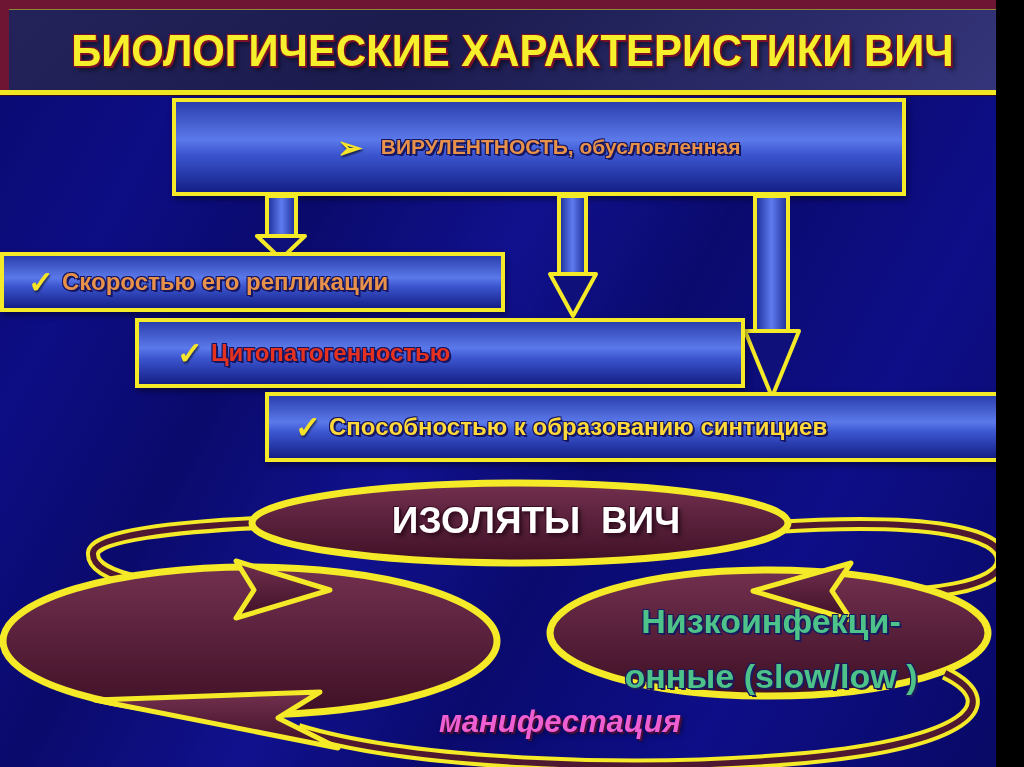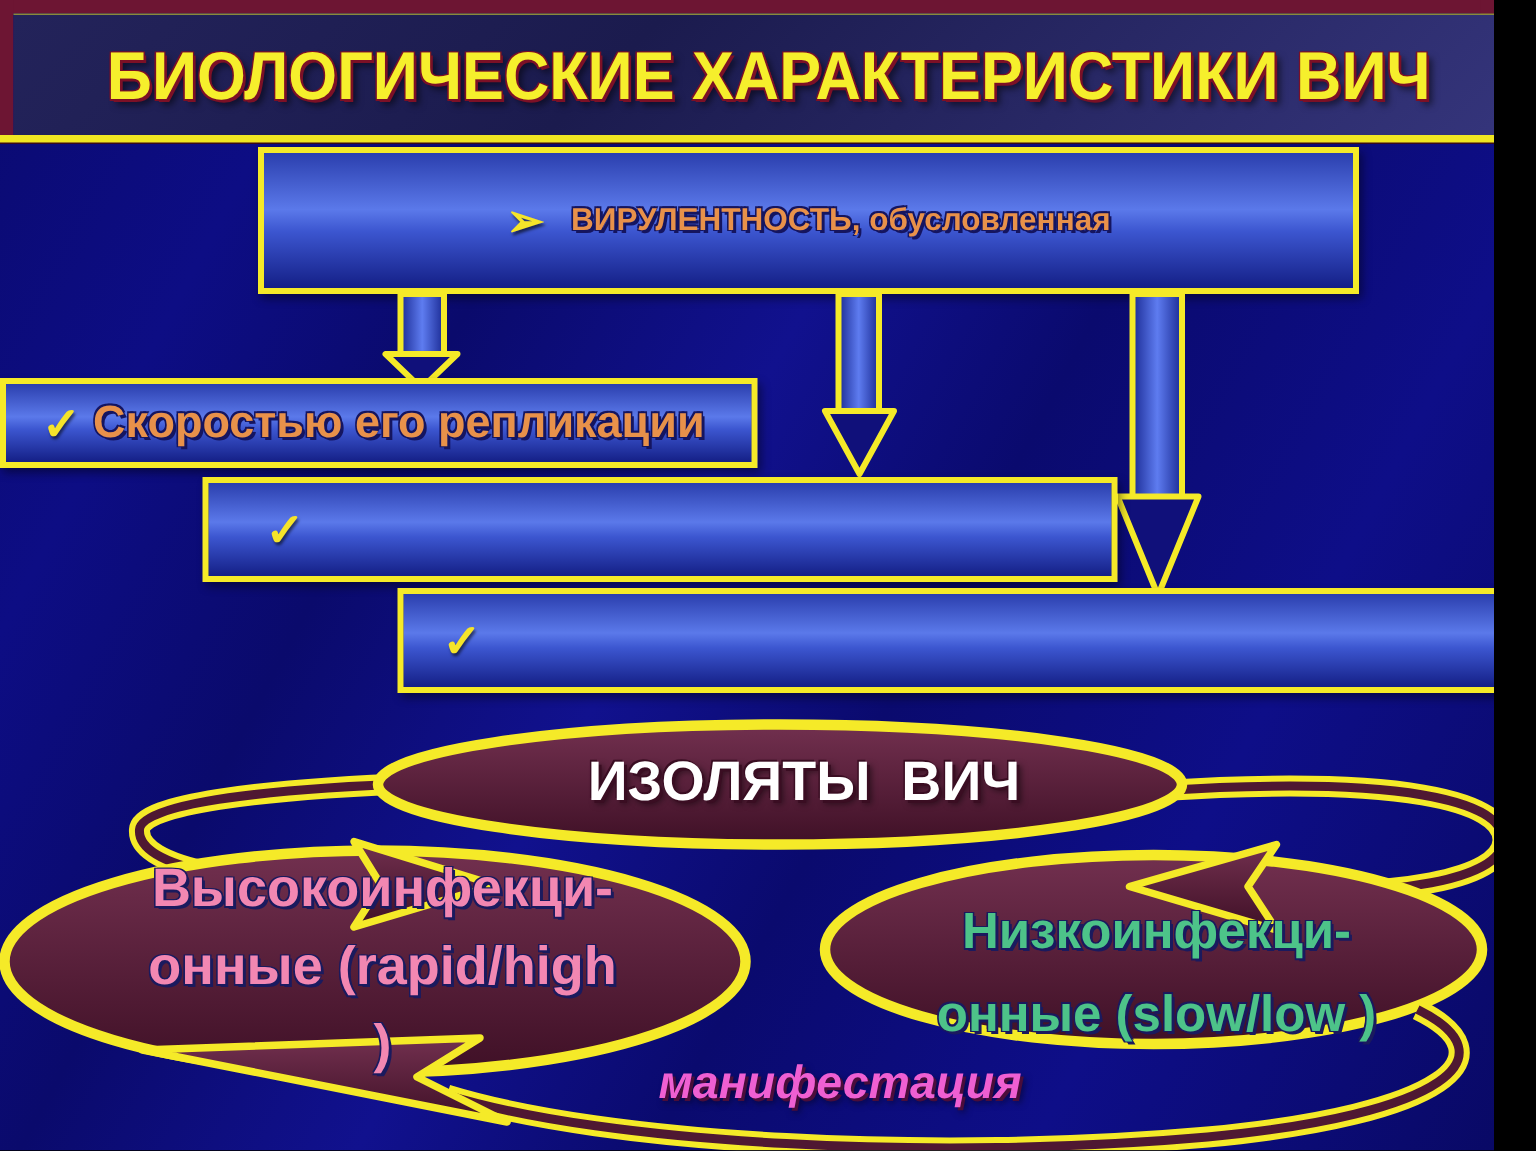--- a/index.html
+++ b/index.html
@@ -29,21 +29,21 @@
   .bluebox{
     position:absolute;border:4px solid #f5ea28;box-sizing:border-box;
     background:linear-gradient(180deg,#2b3fae 0%,#5b79ea 42%,#3c56d0 58%,#141f86 100%);
     display:flex;align-items:center;
     box-shadow:2px 3px 6px rgba(0,0,0,.45);
   }
   .virulence{left:172px;top:98px;width:734px;height:98px;justify-content:center;}
   .virulence .bullet{color:#f5e42a;font-size:30px;margin-right:18px;text-shadow:1px 2px 2px rgba(0,0,0,.6);}
   .virulence .vlabel{font-size:21px;text-shadow:2px 2px 0 #151560,-1px -1px 0 #151560,1px -1px 0 #151560,-1px 1px 0 #151560;}
   .factor .check{color:#f5e42a;font-size:31px;margin-right:8px;text-shadow:1px 2px 2px rgba(0,0,0,.55);}
-  .factor span.flabel{font-size:30px;white-space:nowrap;text-shadow:2px 2px 0 #151560,-1px -1px 0 #151560,1px -1px 0 #151560,-1px 1px 0 #151560;}
+  .factor span.flabel{font-size:24px;white-space:nowrap;text-shadow:2px 2px 0 #151560,-1px -1px 0 #151560,1px -1px 0 #151560,-1px 1px 0 #151560;}
   .f1{left:0;top:252px;width:505px;height:60px;padding-left:24px;}
   .f2{left:135px;top:318px;width:610px;height:70px;padding-left:38px;}
   .f3{left:265px;top:392px;width:757px;height:70px;padding-left:26px;}
   
   svg.layer{position:absolute;left:0;top:0;pointer-events:none;}
   
   .etext{position:absolute;text-align:center;}
   .isolates-label{left:268px;top:500px;width:536px;font-size:37px;color:#ffffff;white-space:pre;
     text-shadow:2px 2px 0 #3a0d22,-1px -1px 0 #3a0d22,3px 3px 4px rgba(0,0,0,.5);}
   .left-label{left:15px;top:566px;width:480px;font-size:36px;line-height:52px;
@@ -92,23 +92,25 @@
       <polygon points="745,331 799,331 772,397" fill="#10107a" stroke="#f5ea28" stroke-width="4" stroke-linejoin="round"></polygon>
     </g>
   </svg>
 
   <section class="bluebox factor f1">
     <span class="check">✓</span>
     <span class="flabel" style="color: rgb(232, 145, 74);">Скоростью его репликации</span>
   </section>
   <section class="bluebox factor f2">
     <span class="check">✓</span>
+    <span class="flabel" style="color: rgb(229, 49, 31);">Цитопатогенностью</span>
   </section>
   <section class="bluebox factor f3">
     <span class="check">✓</span>
+    <span class="flabel" style="color: rgb(255, 216, 58);">Способностью к образованию синтициев</span>
   </section>
 
   <svg class="layer" width="1024" height="767" viewBox="0 0 1024 767">
     <defs>
       <linearGradient id="maroonG" x1="0" y1="0" x2="0" y2="1">
         <stop offset="0" stop-color="#72304f"></stop>
           <stop offset="1" stop-color="#3f1026"></stop>
       </linearGradient>
     </defs>
 
@@ -129,24 +131,19 @@
       <path d="M 945 673 C 1008 704, 965 743, 805 758 C 625 774, 405 763, 298 730" fill="none" stroke="#f5ea28" stroke-width="14"></path>
       <path d="M 945 673 C 1008 704, 965 743, 805 758 C 625 774, 405 763, 298 730" fill="none" stroke="#4f1832" stroke-width="6"></path>
     </g>
 
     <polygon points="330,590 236,561 254,590 236,618" fill="url(#maroonG)" stroke="#f5ea28" stroke-width="5" stroke-linejoin="round"></polygon>
     <polygon points="753,591 851,563 832,591 851,620" fill="url(#maroonG)" stroke="#f5ea28" stroke-width="5" stroke-linejoin="round"></polygon>
     <polygon points="95,700 320,692 278,718 338,748" fill="url(#maroonG)" stroke="#f5ea28" stroke-width="5" stroke-linejoin="round"></polygon>
   </svg>
 
   <div class="etext isolates-label" style="color: rgb(255, 255, 255);">ИЗОЛЯТЫ  ВИЧ</div>
-  <div class="etext left-label" style="color: rgb(242, 135, 178);">
-    <div>Высокоинфекци-</div>
-    <div>онные (rapid/high</div>
-    <div>)</div>
-  </div>
   <div class="etext right-label" style="color: rgb(77, 195, 137);">
     <div>Низкоинфекци-</div>
     <div>онные (slow/low )</div>
   </div>
   <div class="etext manifest" style="color: rgb(239, 95, 210);">манифестация</div>
 
 </div>
 
 </body></html>

